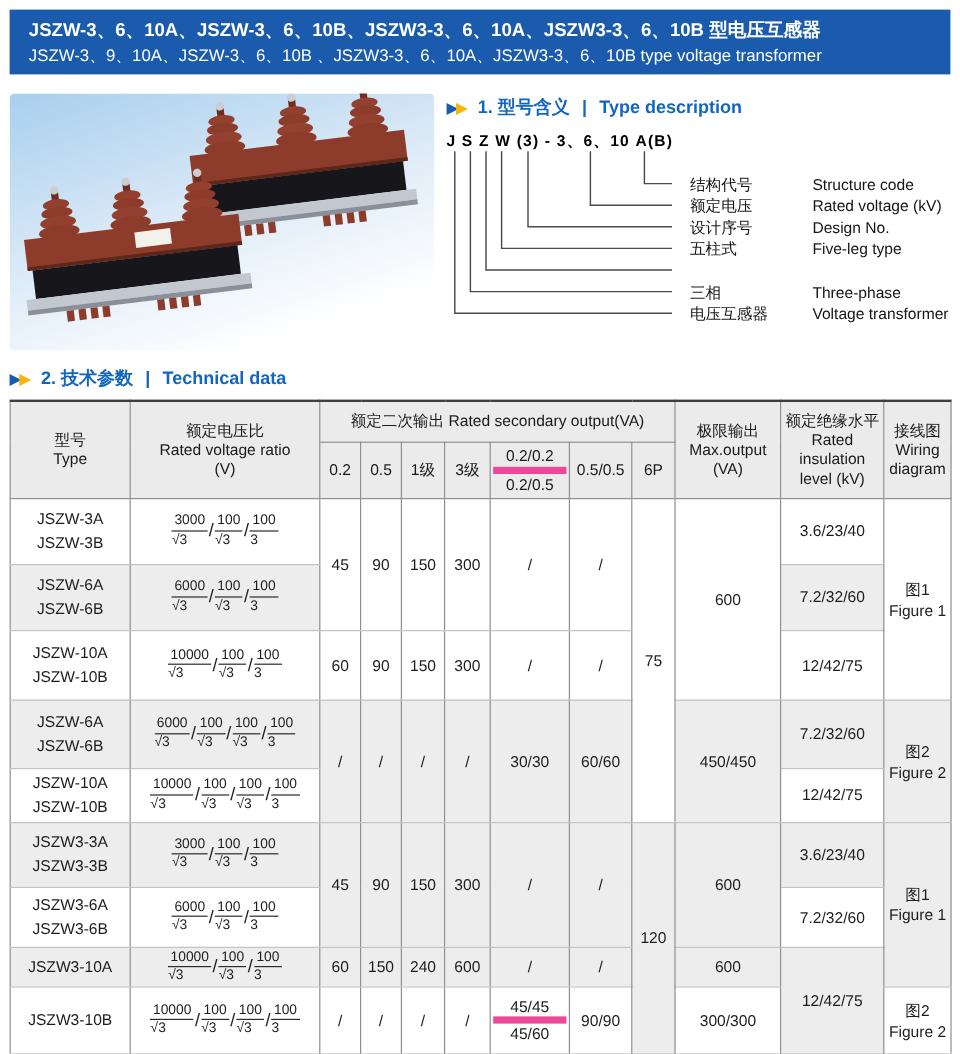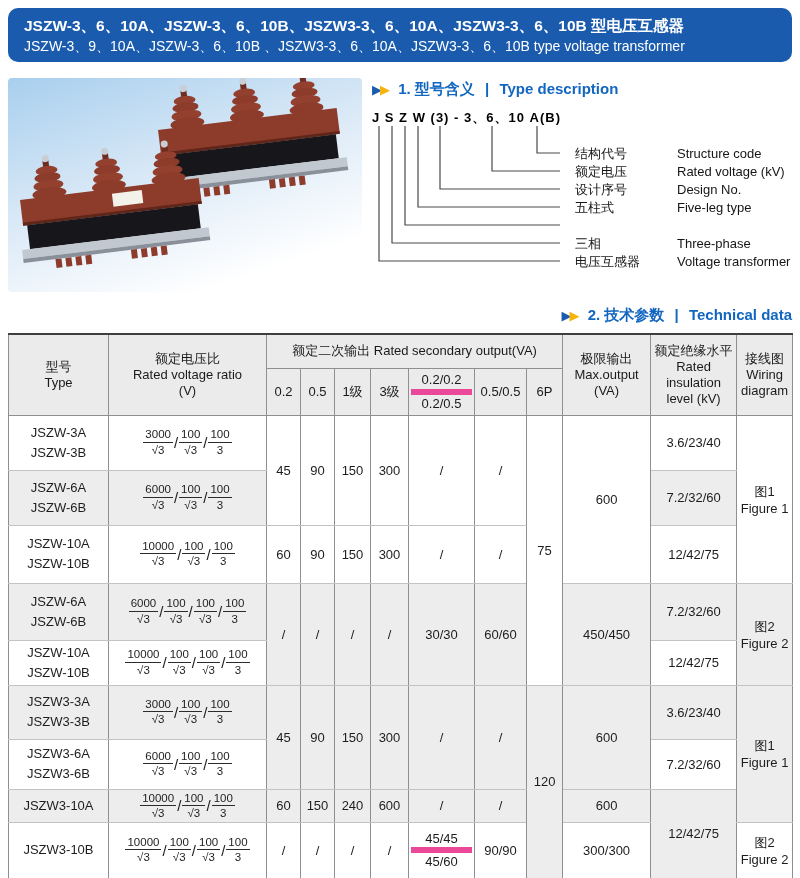--- a/index.html
+++ b/index.html
@@ -1,35 +1,35 @@
 <!DOCTYPE html>
 <html><head>
 <meta charset="utf-8">
 <style>
   html,body{margin:0;padding:0}
   body{
     width:800px;height:878px;background:#fff;position:relative;overflow:hidden;
     font-family:"Liberation Sans","DejaVu Sans",sans-serif;color:#1d1d1d;
   }
   
-  .header-bar{margin:8px 8px 0;height:54px;background:#1a5bad;border-radius:10px;
+  .header-bar{margin:8px 8px 0;height:54px;background:#1a5bad;border-radius:0;
     color:#fff;padding:7px 16px 0;box-sizing:border-box;white-space:nowrap}
   .t1{font-size:15.5px;font-weight:bold;line-height:21px}
   .t2{font-size:14px;line-height:20px}
 
   .row-top{display:flex;margin:16px 8px 0}
   .photo{width:354px;height:214px;flex:0 0 354px}
   .typecol{flex:1;padding:2px 0 0 10px;position:relative}
 
   .sect{font-size:15px;color:#1266c0;font-weight:bold;white-space:nowrap}
   .ar{font-size:13px;letter-spacing:-2px}
   .ab{color:#1a5bad}.ay{color:#f6b40a}
   .szh{margin-left:6px}
   .ssep{margin:0 6px;font-weight:bold}
-  .s2{margin:14px 8px 8px;text-align:right;}
+  .s2{margin:14px 8px 8px;}
 
   .diagram{position:relative;height:172px;margin-top:10px}
   .mcode{font-size:13px;font-weight:bold;letter-spacing:1px;color:#000000;white-space:nowrap}
   .dlines{position:absolute;left:0;top:0}
   .dlabels{position:absolute;left:0;top:0;right:0;bottom:0}
   .dlabel{position:absolute;left:203px;font-size:13px;white-space:nowrap;color:#151515}
   .dzh{display:inline-block;width:102px}
 
   table.tech{border-collapse:collapse;table-layout:fixed;width:784px;margin:0 8px;
     border-top:2px solid #3f3f3f;border-bottom:3px solid #3f3f3f;
@@ -37,21 +37,21 @@
   .tech th{background:#ebebeb;border:1px solid #8f8f8f;font-weight:normal;
     font-size:13px;line-height:16px;padding:2px;color:#1a1a1a}
   .tech td{border-left:1px solid #8f8f8f;border-right:1px solid #8f8f8f;
     border-top:1px solid #c3c3c3;border-bottom:1px solid #c3c3c3;
     text-align:center;vertical-align:middle;padding:2px;background:#fff}
   .tech td.sh{background:#ededed}
   .stk .stkt{border-bottom:6px solid #ec4899}
   .stk div{padding:1px 0}
   .mcell div{line-height:20px}
   .frac{display:inline-flex;flex-direction:column;vertical-align:middle;
-    font-size:11.5px;line-height:1.15;text-align:center}
+    font-size:11.5px;line-height:1.15;text-align:left}
   .frac .fn{border-bottom:1px solid #2b2b2b;padding:0 2px}
   .frac .fd{padding-top:1px}
   .fsl{font-size:15px;margin:0 1px;vertical-align:middle}
 </style>
 </head>
 <body>
 
 <div class="page">
 
   <div class="header-bar">

